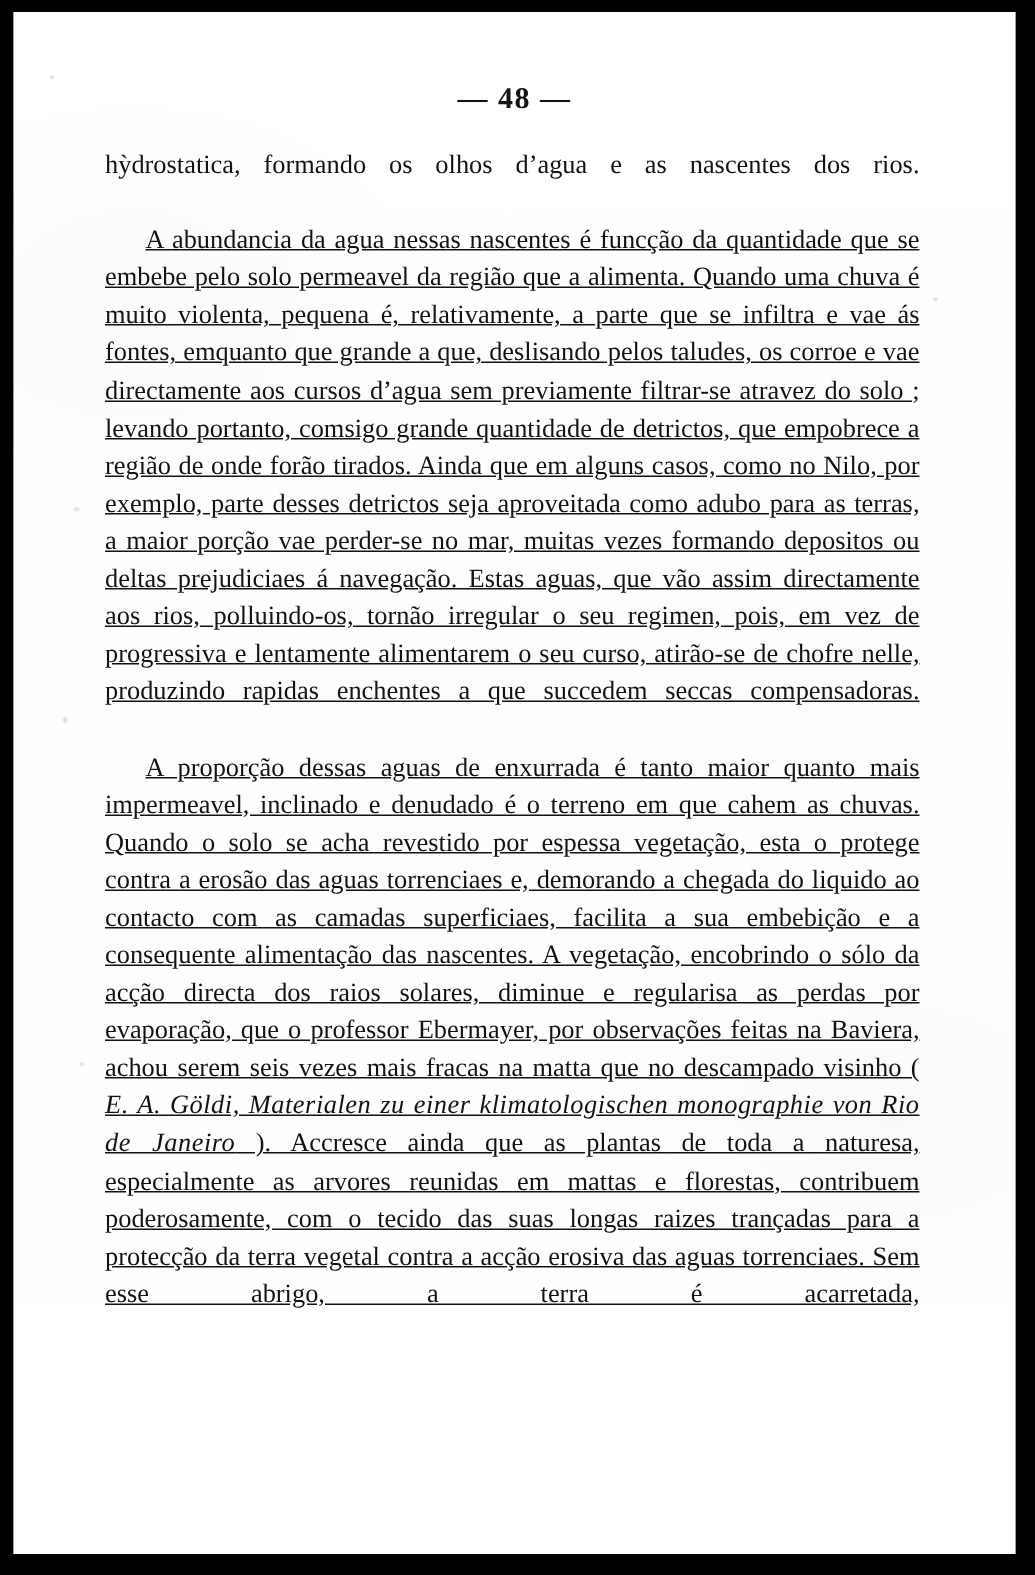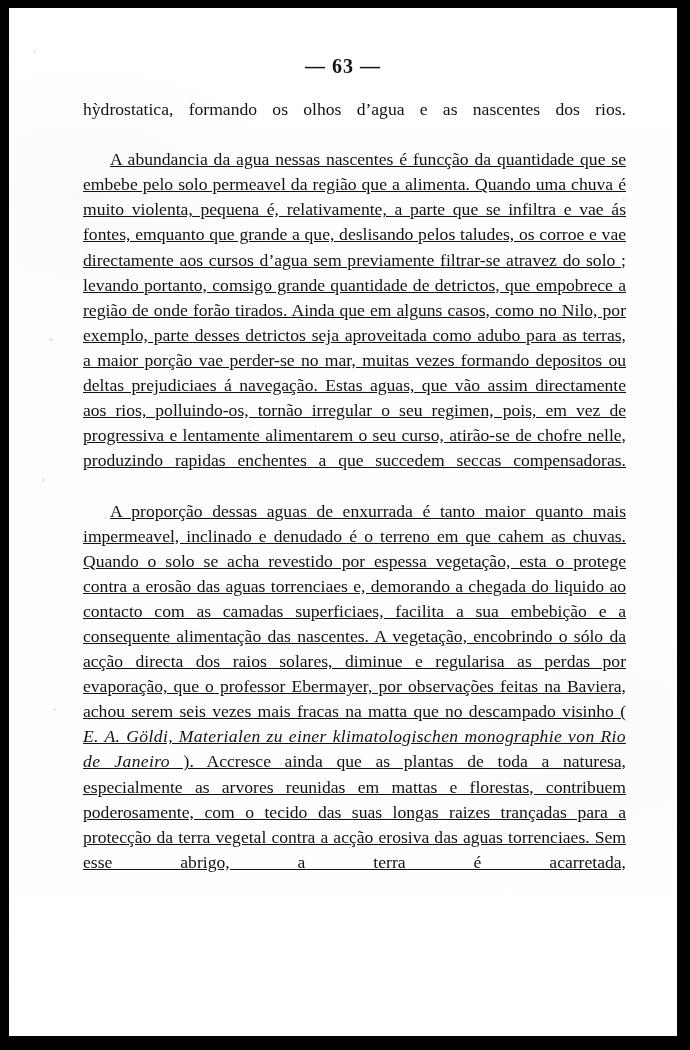--- a/index.html
+++ b/index.html
@@ -65,21 +65,21 @@
     font-family: "Liberation Serif", "DejaVu Serif", serif;
     font-weight: bold;
     font-size: 20px;
     letter-spacing: 1px;
     color: #141414;
   }
 
   
   .text-column {
     position: absolute;
-    left: 74px;
+    left: 61px;
     top: 89px;
     width: 543px;
   }
 
   p.para {
     margin: 0;
     font-size: 17.6px;
     line-height: 25.1px;
     color: #121212;
     text-align: justify;
@@ -125,21 +125,21 @@
     <div class="paper-tone"></div>
 
     <div class="speck" style="left:24px; top:42px; width:3px; height:3px;"></div>
     <div class="speck" style="left:40px; top:330px; width:4px; height:3px;"></div>
     <div class="speck" style="left:33px; top:470px; width:3px; height:4px;"></div>
     <div class="speck" style="left:44px; top:700px; width:3px; height:3px;"></div>
     <div class="speck" style="left:613px; top:190px; width:3px; height:3px;"></div>
 
     <div class="content">
 
-      <div class="folio">— 63 —</div>
+      <div class="folio">— 48 —</div>
 
       <div class="text-column">
 
         <p class="para">hỳdrostatica, formando os olhos d’agua e as nascentes dos rios.</p>
 
         <p class="para indent">A abundancia da agua nessas nascentes é funcção da quantidade que se embebe pelo solo permeavel da região que a alimenta. Quando uma chuva é muito violenta, pequena é, relativamente, a parte que se infiltra e vae ás fontes, emquanto que grande a que, deslisando pelos taludes, os corroe e vae directamente aos cursos d’agua sem previamente filtrar-se atravez do solo ; levando portanto, comsigo grande quantidade de detrictos, que empobrece a região de onde forão tirados. Ainda que em alguns casos, como no Nilo, por exemplo, parte desses detrictos seja aproveitada como adubo para as terras, a maior porção vae perder-se no mar, muitas vezes formando depositos ou deltas prejudiciaes á navegação. Estas aguas, que vão assim directamente aos rios, polluindo-os, tornão irregular o seu regimen, pois, em vez de progressiva e lentamente alimentarem o seu curso, atirão-se de chofre nelle, produzindo rapidas enchentes a que succedem seccas compensadoras.</p>
 
         <p class="para indent"><span>A proporção dessas aguas de enxurrada é tanto maior quanto mais impermeavel, inclinado e denudado é o terreno em que cahem as chuvas. Quando o solo se acha revestido por espessa vegetação, esta o protege contra a erosão das aguas torrenciaes e, demorando a chegada do liquido ao contacto com as camadas superficiaes, facilita a sua embebição e a consequente alimentação das nascentes. A vegetação, encobrindo o sólo da acção directa dos raios solares, diminue e regularisa as perdas por evaporação, que o professor Ebermayer, por observações feitas na Baviera, achou serem seis vezes mais fracas na matta que no descampado visinho ( </span><span class="cite">E. A. Göldi, Materialen zu einer klimatologischen monographie von Rio de Janeiro</span><span> ). Accresce ainda que as plantas de toda a naturesa, especialmente as arvores reunidas em mattas e florestas, contribuem poderosamente, com o tecido das suas longas raizes trançadas para a protecção da terra vegetal contra a acção erosiva das aguas torrenciaes. Sem esse abrigo, a terra é acarretada,</span></p>
 
       </div>

